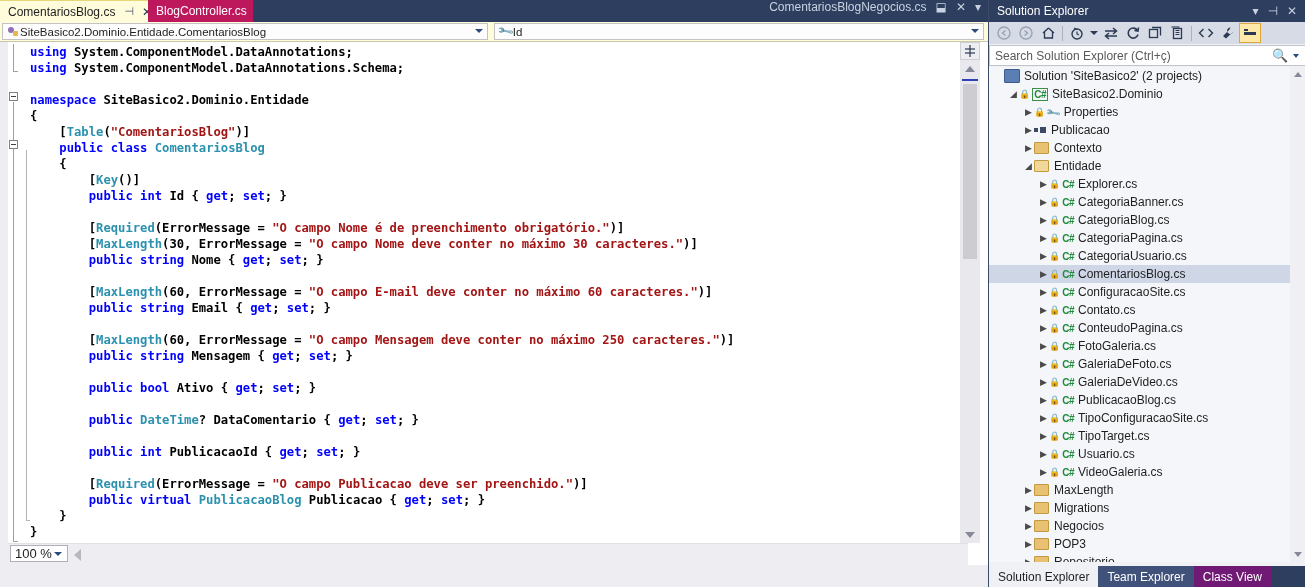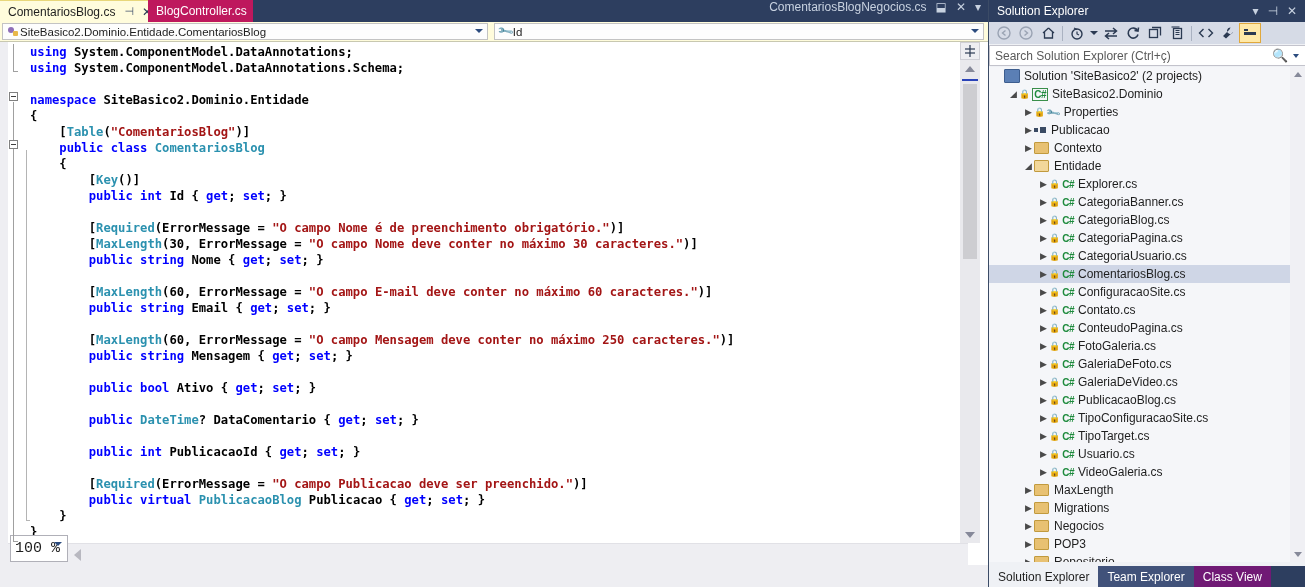--- a/index.html
+++ b/index.html
@@ -68,22 +68,22 @@
   .vs-split{position:absolute;left:0;top:0;width:20px;height:18px;background:#eeeef2;
             border:1px solid #cfcfd6;box-sizing:border-box;display:flex;align-items:center;justify-content:center;}
   .vs-up{position:absolute;left:0;top:19px;width:20px;height:16px;display:flex;align-items:center;justify-content:center;}
   .vs-dn{position:absolute;left:0;bottom:0;width:20px;height:16px;display:flex;align-items:center;justify-content:center;}
   .tri-up{width:0;height:0;border-left:5px solid transparent;border-right:5px solid transparent;border-bottom:6px solid #868999;}
   .tri-dn{width:0;height:0;border-left:5px solid transparent;border-right:5px solid transparent;border-top:6px solid #868999;}
   .vs-mark{position:absolute;left:2px;top:37px;width:16px;height:2px;background:#2a43b8;}
   .vs-thumb{position:absolute;left:3px;top:42px;width:14px;height:175px;background:#cdcdd1;}
 
   .hscroll{position:absolute;left:0;bottom:0;width:960px;height:22px;background:#eeeef2;border-top:1px solid #e1e1e6;box-sizing:border-box;}
-  .zoombox{position:absolute;left:2px;bottom:3px;width:58px;height:27px;background:#fff;border:1px solid #b0b0b8;
-           box-sizing:border-box;display:flex;align-items:center;font-size:15px;color:#1e1e1e;font-family:Liberation Mono, monospace;}
+  .zoombox{position:absolute;left:2px;bottom:3px;width:58px;height:17px;background:#fff;border:1px solid #b0b0b8;
+           box-sizing:border-box;display:flex;align-items:center;font-size:13px;color:#1e1e1e;}
   .zoombox span{margin-left:4px;}
   .zoom-arrow{position:absolute;right:5px;top:6px;width:0;height:0;border-left:4px solid transparent;border-right:4px solid transparent;border-top:4px solid #2b4b7e;}
   .h-left{position:absolute;left:66px;bottom:4px;width:0;height:0;
           border-top:6px solid transparent;border-bottom:6px solid transparent;border-right:7px solid #b8b8c0;}
 
   .bottomstrip{position:absolute;left:0;bottom:0;width:988px;height:22px;background:#eeeef2;}
 
   
   .solexp{position:absolute;left:988px;top:0;width:317px;height:587px;background:#eff1f5;
           border-left:1px solid #3b4b66;box-sizing:border-box;}

